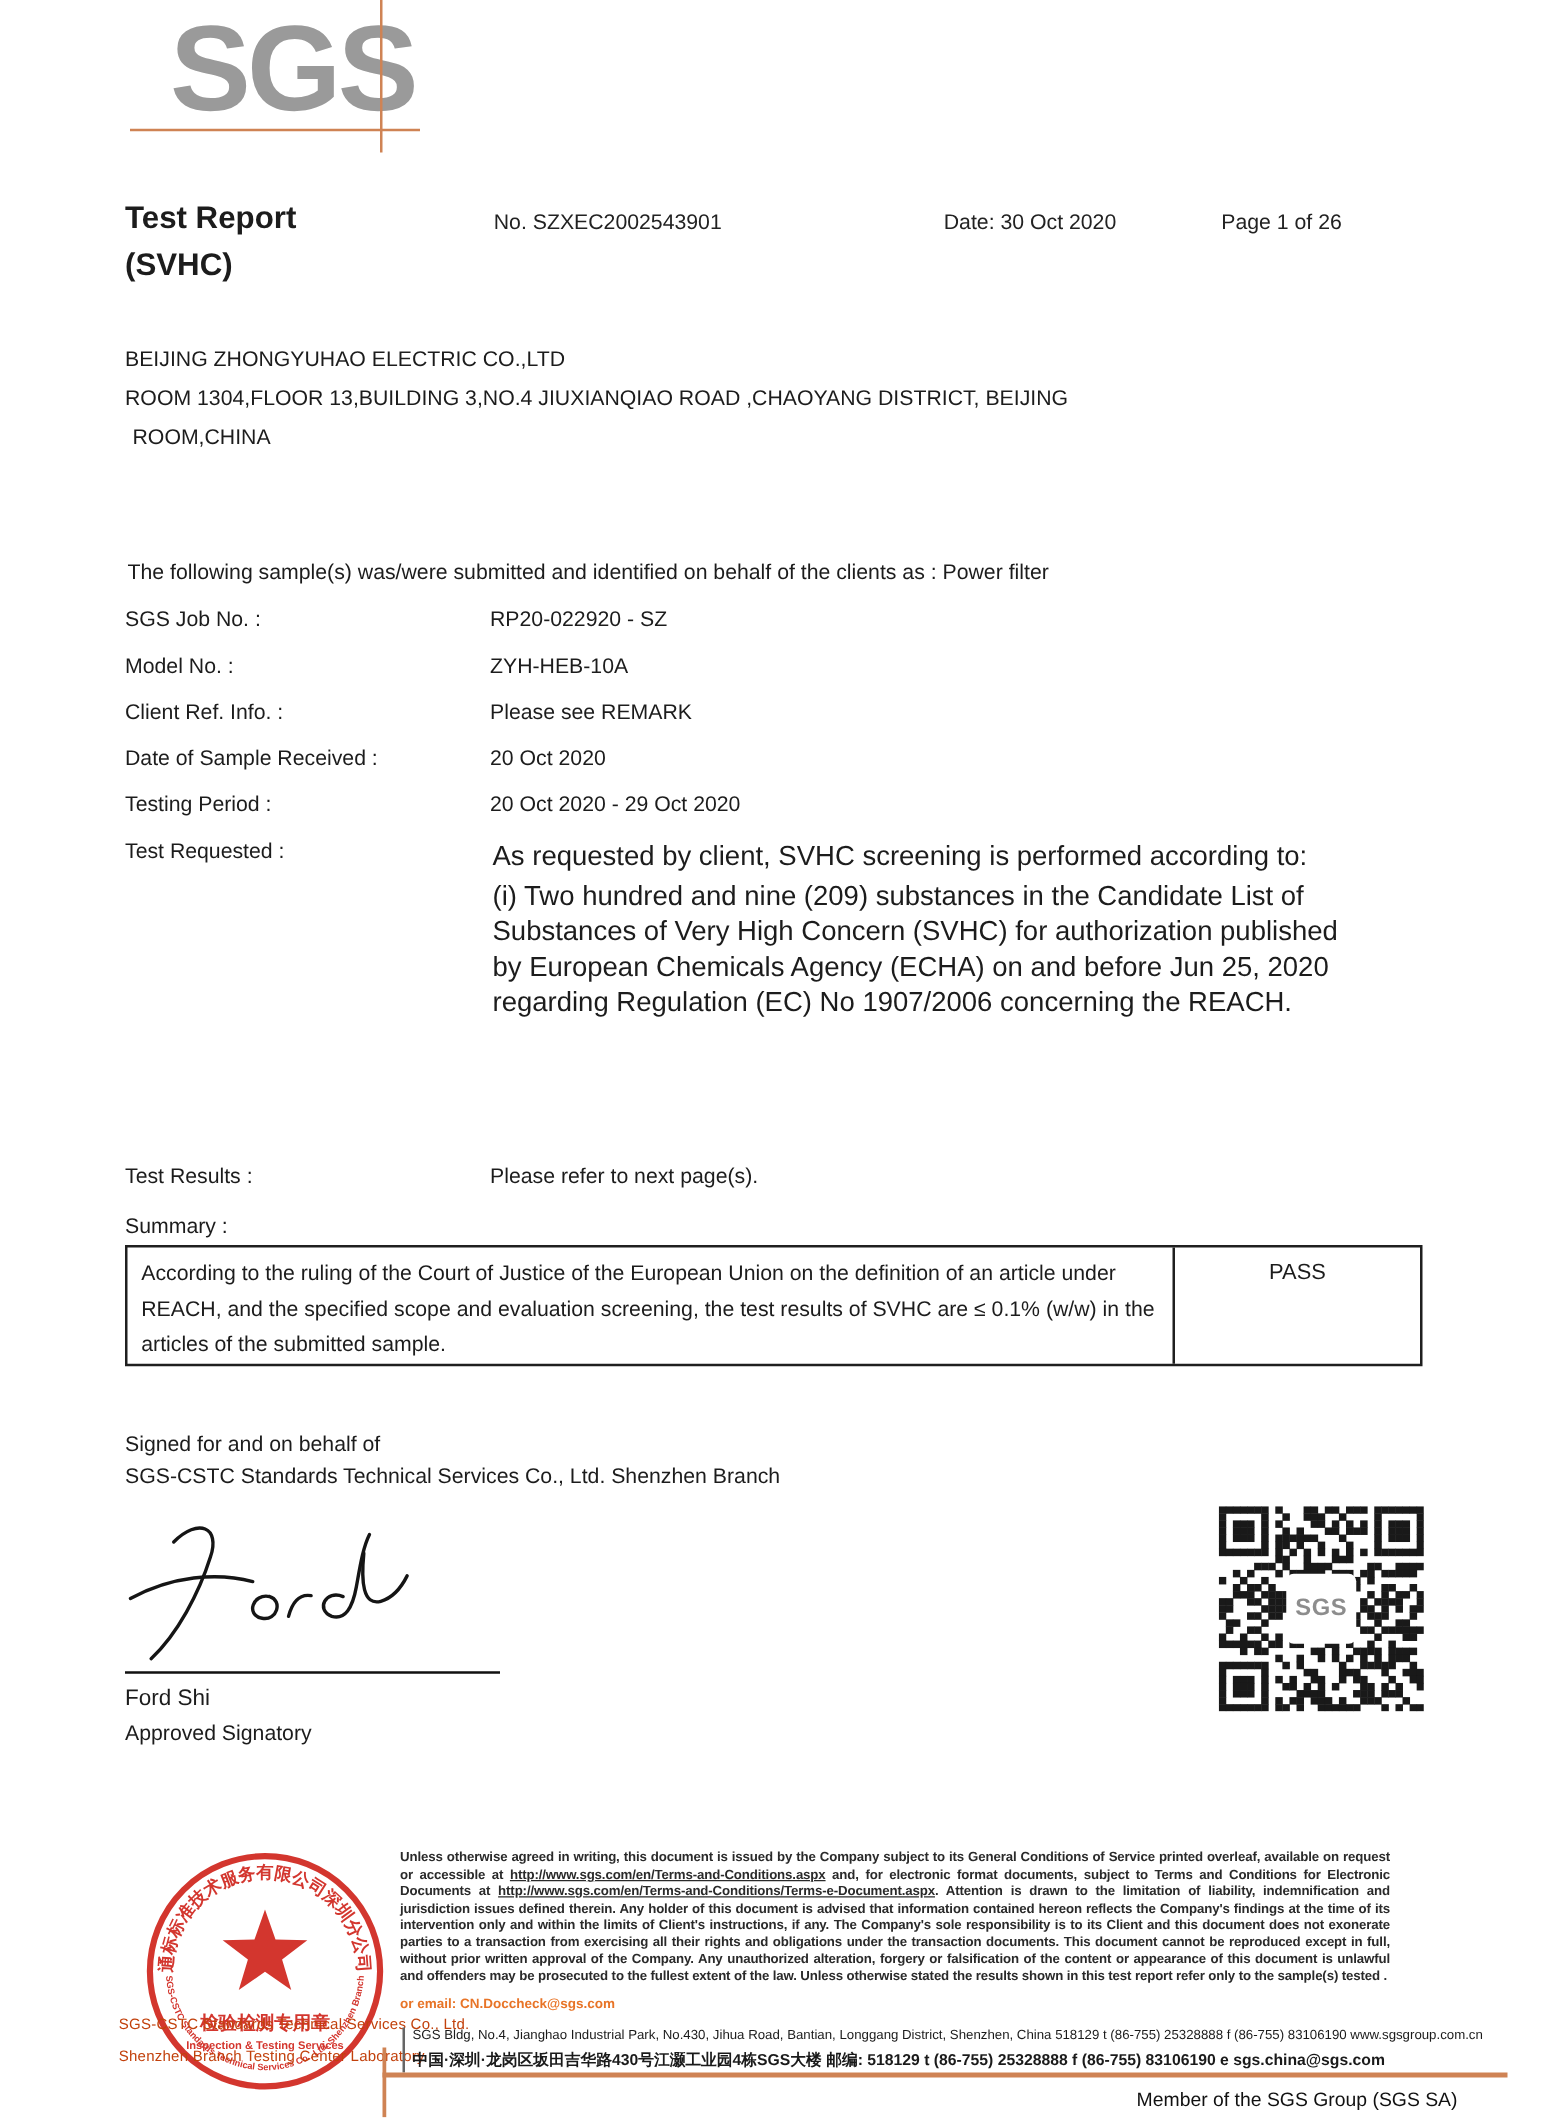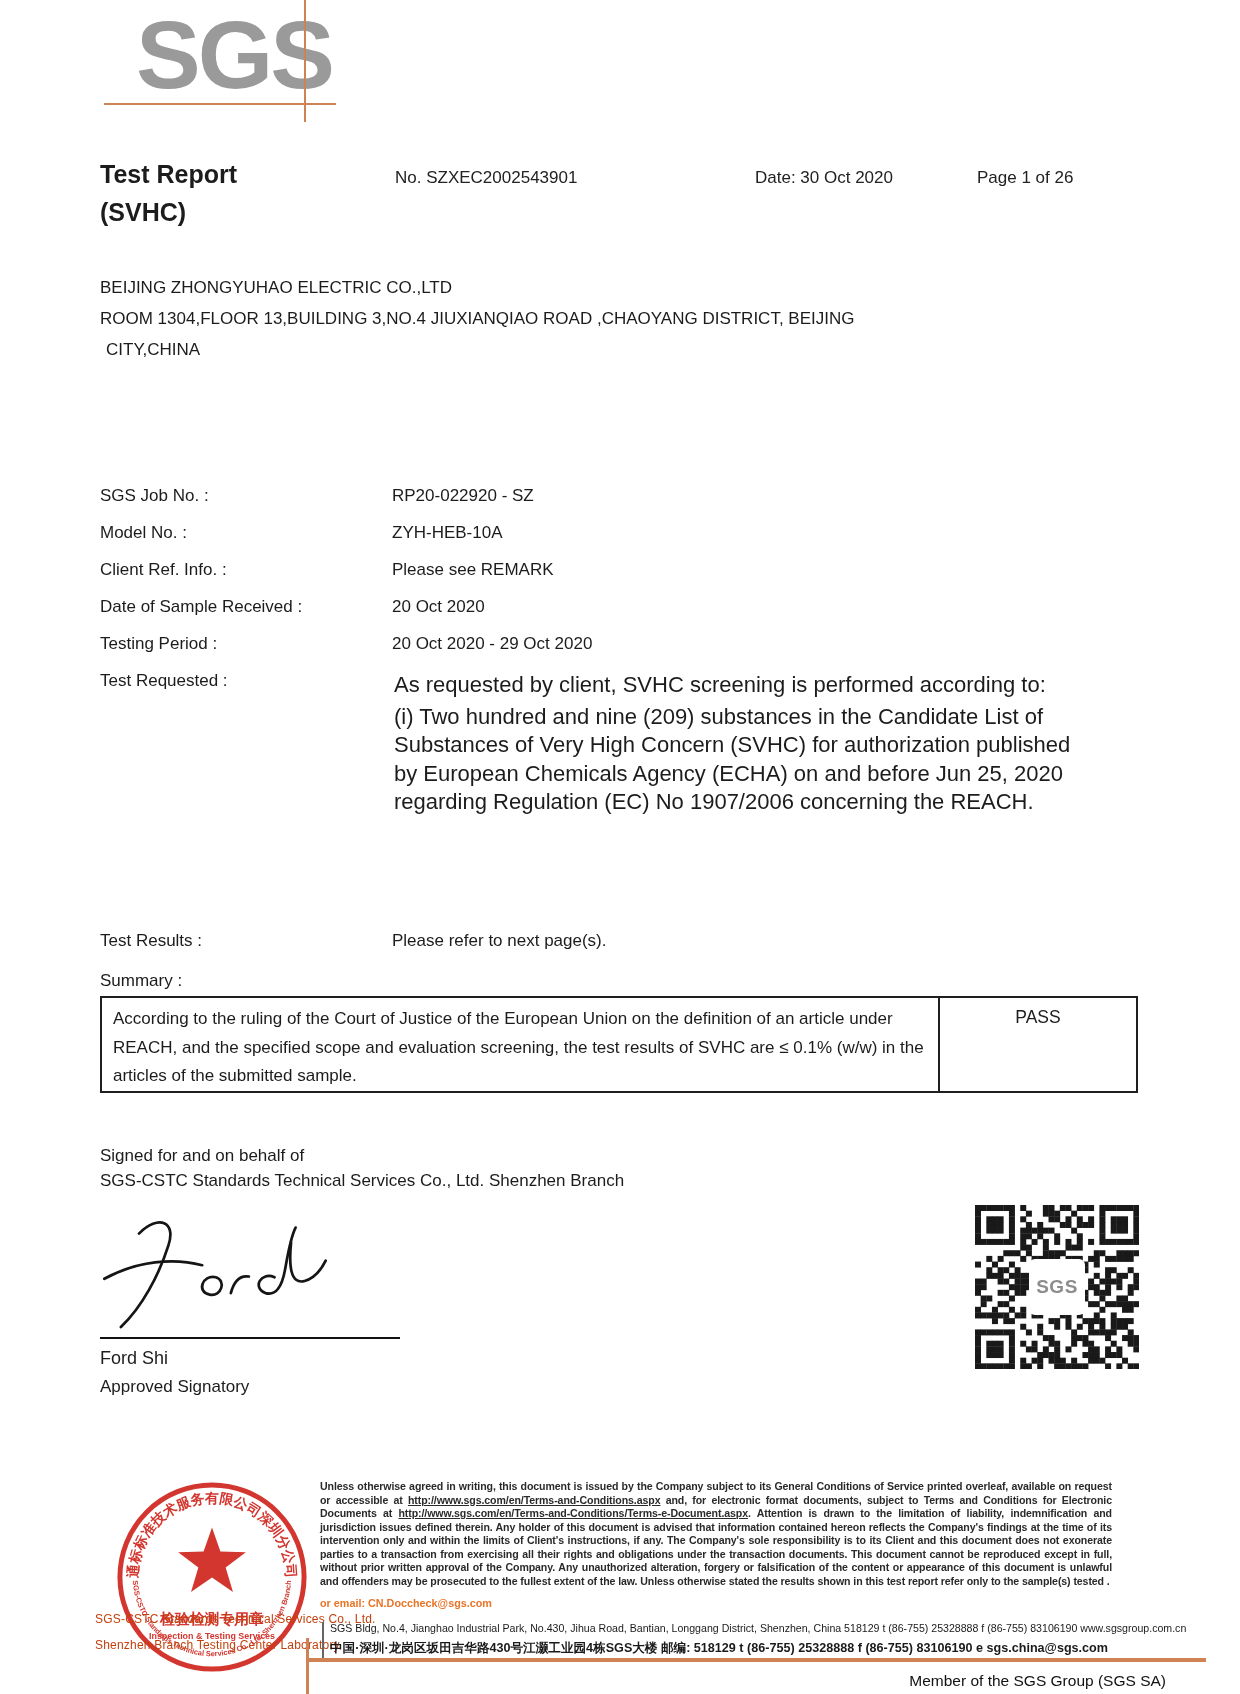--- a/index.html
+++ b/index.html
@@ -102,23 +102,24 @@
 
   <div class="abs title-main">Test Report</div>
   <div class="abs title-sub">(SVHC)</div>
   <div class="abs meta meta-no">No. SZXEC2002543901</div>
   <div class="abs meta meta-date">Date: 30 Oct 2020</div>
   <div class="abs meta meta-page">Page 1 of 26</div>
 
   <div class="abs client">
     <div>BEIJING ZHONGYUHAO ELECTRIC CO.,LTD</div>
     <div>ROOM 1304,FLOOR 13,BUILDING 3,NO.4 JIUXIANQIAO ROAD ,CHAOYANG DISTRICT, BEIJING</div>
-    <div style="padding-left:6px;">CITY,CHINA</div>
+    <div style="padding-left:6px;">ROOM,CHINA</div>
   </div>
 
+  <div class="abs intro">The following sample(s) was/were submitted and identified on behalf of the clients as : Power filter</div>
 
   <div class="abs frow" style="top:486px;">
     <span class="lab">SGS Job No. :</span></div>
   <div class="abs fval" style="top:486px;">RP20-022920 - SZ</div>
 
   <div class="abs frow" style="top:523px;">
     <span class="lab">Model No. :</span></div>
   <div class="abs fval" style="top:523px;">ZYH-HEB-10A</div>
 
   <div class="abs frow" style="top:560px;">

